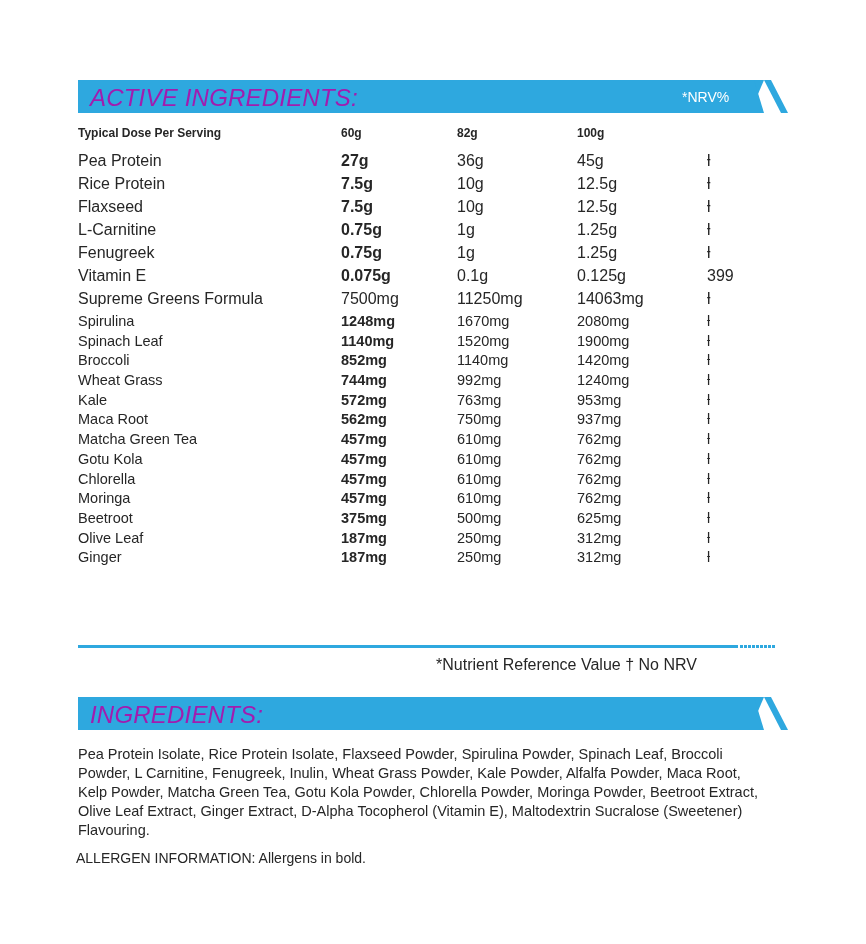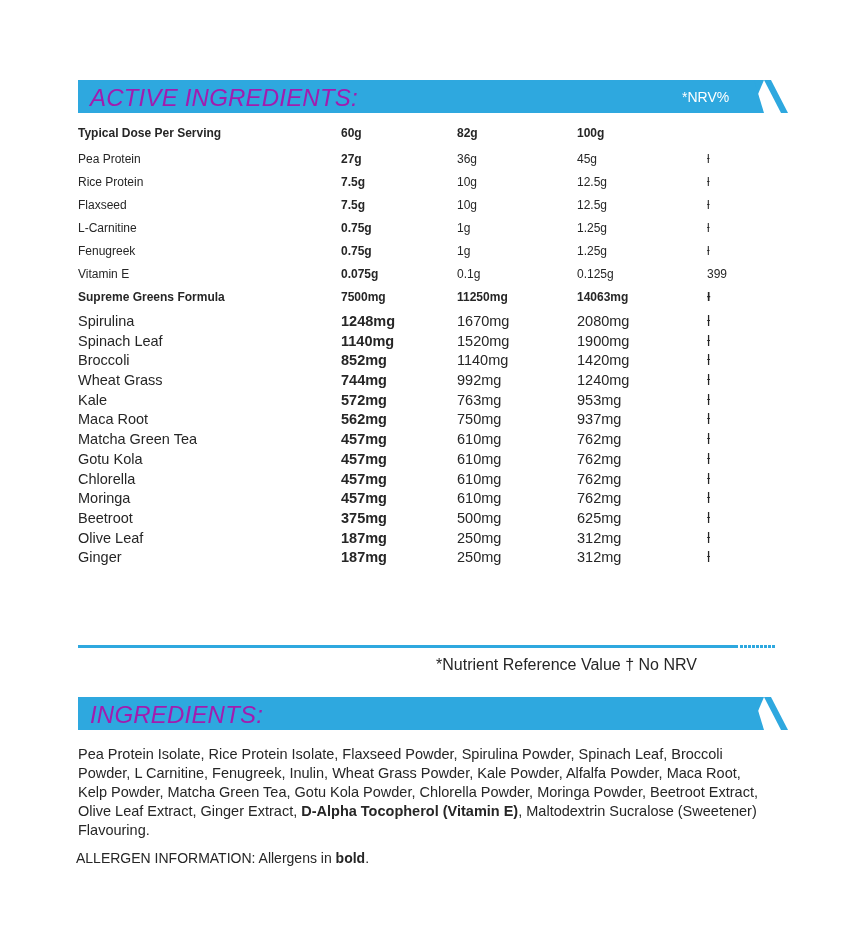--- a/index.html
+++ b/index.html
@@ -18,34 +18,34 @@
   .banner .title { position: absolute; left: 12px; top: 4px; color: #a21caf;
                    font-size: 24px; letter-spacing: 0.2px; font-style: italic; }
   .banner .nrv { position: absolute; left: 604px; top: 9px; color: #ffffff; font-size: 14px; }
   #active-banner { top: 80px; }
   #ing-banner { top: 697px; padding-left: 27px; }
 
   table.ing { position: absolute; left: 78px; top: 124px; border-collapse: collapse; }
   table.ing td { padding: 0; vertical-align: top; white-space: nowrap; }
   .c0 { width: 263px; } .c1 { width: 116px; font-weight: bold; } .c2 { width: 120px; } .c3 { width: 130px; } .c4 { width: 60px; }
   tr.hdr td { font-weight: bold; font-size: 12px; height: 26px; padding-top: 2px; }
-  tr.main td { font-size: 12px; height: 23px; }
+  tr.main td { font-size: 16px; height: 23px; }
   tr.sub td { font-size: 14.5px; height: 19.7px; }
   td.dag { padding-left: 0; }
-  tr.bold td { font-weight: bold; margin-left: 48px; }
+  tr.bold td { font-weight: normal; margin-left: 48px; }
 
   .rule { position: absolute; left: 78px; top: 645px; width: 660px; height: 3px; background: #2ea8df; }
   .dots { position: absolute; left: 740px; top: 645px; width: 36px; height: 3px;
           background: repeating-linear-gradient(90deg, #2ea8df 0 3px, transparent 3px 4px); }
   .footnote { position: absolute; left: 436px; top: 656px; font-size: 16px; color: #262626; }
 
   .ingredients-text { position: absolute; left: 78px; top: 745px; width: 680px;
                       font-size: 14.5px; line-height: 19px; color: #262626; }
   .allergen { position: absolute; left: 76px; top: 850px; font-size: 14px; color: #262626; }
-  b { font-weight: bold; text-align: right; }
+  b { font-weight: normal; text-align: right; }
 </style>
 </head>
 <body>
 
 <div class="banner" id="active-banner">
   <div class="bar"></div>
   <div class="bar1"></div>
   <div class="bar2"></div>
   <span class="title">ACTIVE INGREDIENTS:</span>
   <span class="nrv">*NRV%</span>

